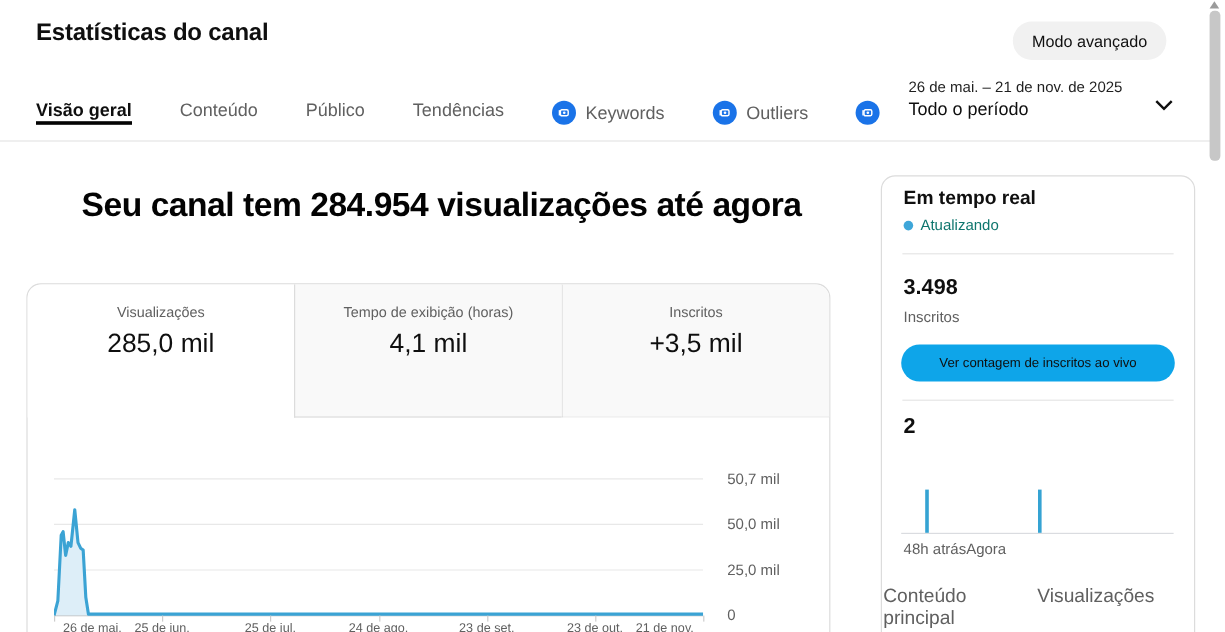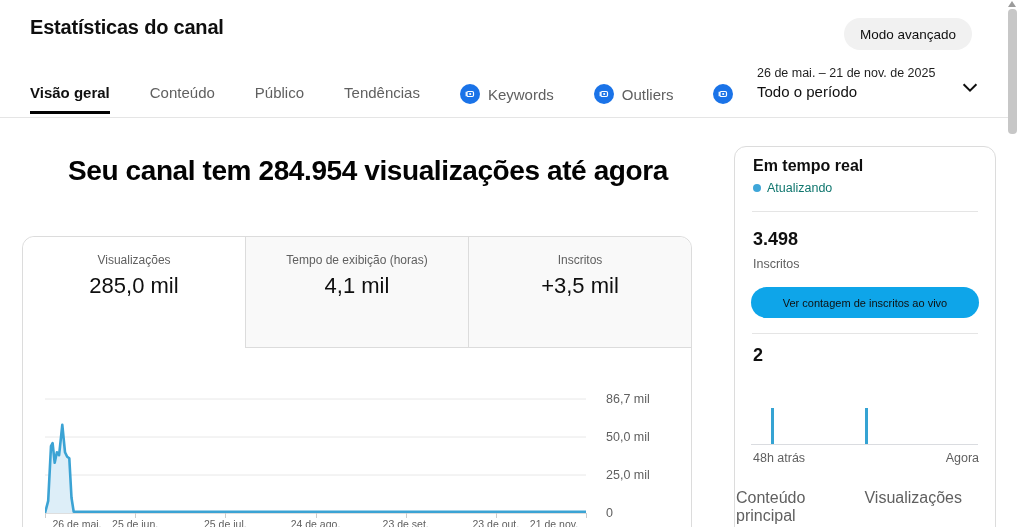--- a/index.html
+++ b/index.html
@@ -9,21 +9,21 @@
 
   
   #page-title { left:30px; top:16px; font-size:20px; font-weight:700; letter-spacing:-0.2px; }
   #advanced-btn { right:49px; top:18px; height:32px; padding:0 16px; background:#f1f1f1;
                   border:none; border-radius:16px; font-size:13.5px; font-weight:500;
                   color:#0f0f0f; font-family:inherit; display:flex; align-items:center; cursor:pointer; }
 
   
   #tab-bar { left:30px; top:84px; display:flex; gap:40px; align-items:flex-start; }
   .tab { display:flex; align-items:center; gap:8px; font-size:15px; color:#606060;
-         padding-bottom:10px; cursor:pointer; white-space:nowrap; }
+         cursor:pointer; white-space:nowrap; }
   .tab.active { color:#0f0f0f; font-weight:700; border-bottom:3px solid #030303; }
   .feature-icon { width:20px; height:20px; border-radius:50%; background:#1a73e8;
                   display:inline-flex; align-items:center; justify-content:center; flex:none; }
   #header-divider { left:0; top:117px; width:1009px; height:1px; background:#e5e5e5; }
 
   
   #date-picker { left:757px; top:66px; width:238px; cursor:pointer; }
   #date-range { font-size:12.5px; color:#1f1f1f; }
   #date-preset { font-size:15px; color:#0f0f0f; margin-top:3px; }
   #date-chevron { position:absolute; right:14px; top:10px; }
@@ -60,21 +60,21 @@
   #rt-subs { left:18px; top:82px; font-size:18px; font-weight:700; }
   #rt-subs-label { left:18px; top:110px; font-size:12.5px; color:#606060; }
   #rt-live-btn { left:16px; top:140px; width:228px; height:31px; background:#0ea5e9; border:none;
                  border-radius:16px; font-size:11px; font-weight:500; color:#0f0f0f;
                  font-family:inherit; cursor:pointer; }
   #rt-views { left:18px; top:198px; font-size:18px; font-weight:700; }
   #rt-views-label { left:18px; top:228px; font-size:13px; color:#606060; }
   #rt-spark { left:16px; top:255px; width:228px; height:43px; }
   #rt-spark-base { position:absolute; left:0; bottom:0; width:227px; height:1px; background:#dadce0; }
   .rt-bar { position:absolute; bottom:1px; width:3px; background:#35a3d3; }
-  #rt-axis { left:18px; top:304px; width:226px; display:flex; justify-content:space-between;
+  #rt-axis { left:18px; top:304px; width:226px; display:flex; justify-content:flex-start;
              font-size:12.5px; color:#606060; }
   #rt-table-head { left:1px; top:342px; width:226px; display:flex; justify-content:space-between;
                    font-size:16px; color:#606060; }
 
   
   #scrollbar { right:4px; top:0; width:9px; height:527px; }
   #scroll-up { position:absolute; top:1px; left:0; width:0; height:0;
                border-left:4.5px solid transparent; border-right:4.5px solid transparent;
                border-bottom:6px solid #9b9b9b; }
   #scroll-thumb { position:absolute; top:9px; left:0; width:9px; height:125px;
@@ -160,21 +160,21 @@
   </div>
   <svg id="main-chart" width="541" height="131">
       <line x1="0" x2="541" y1="12.0" y2="12.0" stroke="#e8e8e8" stroke-width="1"></line>
       <line x1="0" x2="541" y1="50.0" y2="50.0" stroke="#e8e8e8" stroke-width="1"></line>
       <line x1="0" x2="541" y1="88.0" y2="88.0" stroke="#e8e8e8" stroke-width="1"></line>
       <line x1="0" x2="541" y1="126" y2="126" stroke="#bdbdbd" stroke-width="1"></line>
       <polygon points="0,126 0.0,126.0 3.2,113.8 6.0,59.1 7.6,56.1 9.7,75.8 11.9,65.2 14.1,68.2 17.3,37.8 20.0,65.2 22.2,69.8 24.3,71.3 26.5,110.8 28.7,124.8 541.0,124.8 541,126" fill="#ddeef8"></polygon>
       <polyline points="0.0,126.0 3.2,113.8 6.0,59.1 7.6,56.1 9.7,75.8 11.9,65.2 14.1,68.2 17.3,37.8 20.0,65.2 22.2,69.8 24.3,71.3 26.5,110.8 28.7,124.8 541.0,124.8" fill="none" stroke="#3ba3d4" stroke-width="2.6" stroke-linejoin="round"></polyline>
     </svg>
   <div id="y-ticks">
-      <div class="y-tick" style="top: 155px;">86,7 mil</div>
+      <div class="y-tick" style="top: 155px;">50,7 mil</div>
       <div class="y-tick" style="top: 193px;">50,0 mil</div>
       <div class="y-tick" style="top: 231px;">25,0 mil</div>
       <div class="y-tick" style="top: 269px;">0</div>
     </div>
   <div id="x-ticks">
       <div class="x-tick" style="left: 54px;">26 de mai.</div>
       <div class="x-mark" style="left: 22px;"></div>
       <div class="x-tick" style="left: 112.167px;">25 de jun.</div>
       <div class="x-mark" style="left: 112.167px;"></div>
       <div class="x-tick" style="left: 202.333px;">25 de jul.</div>

